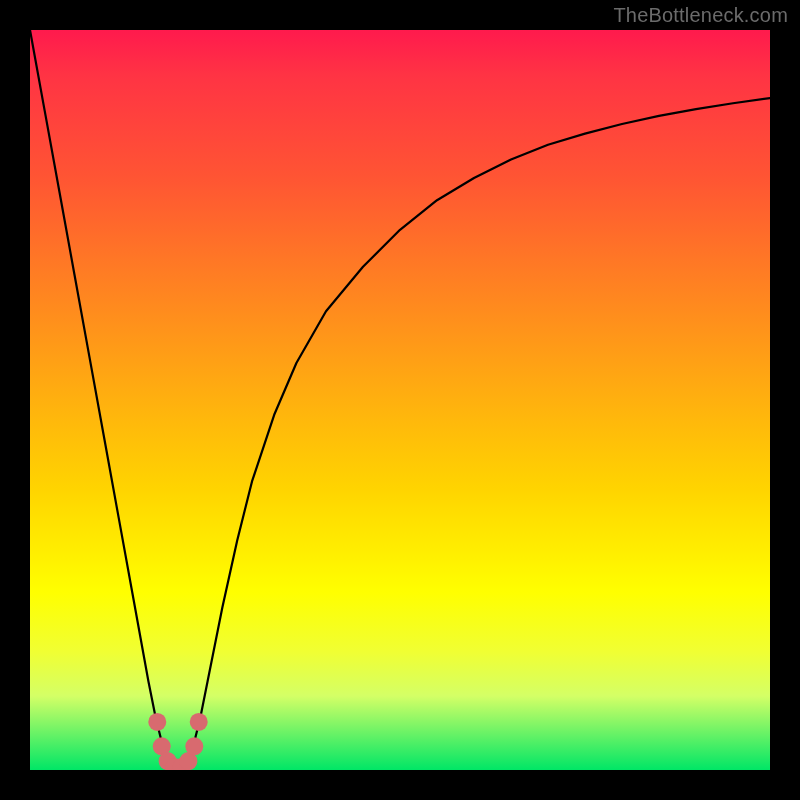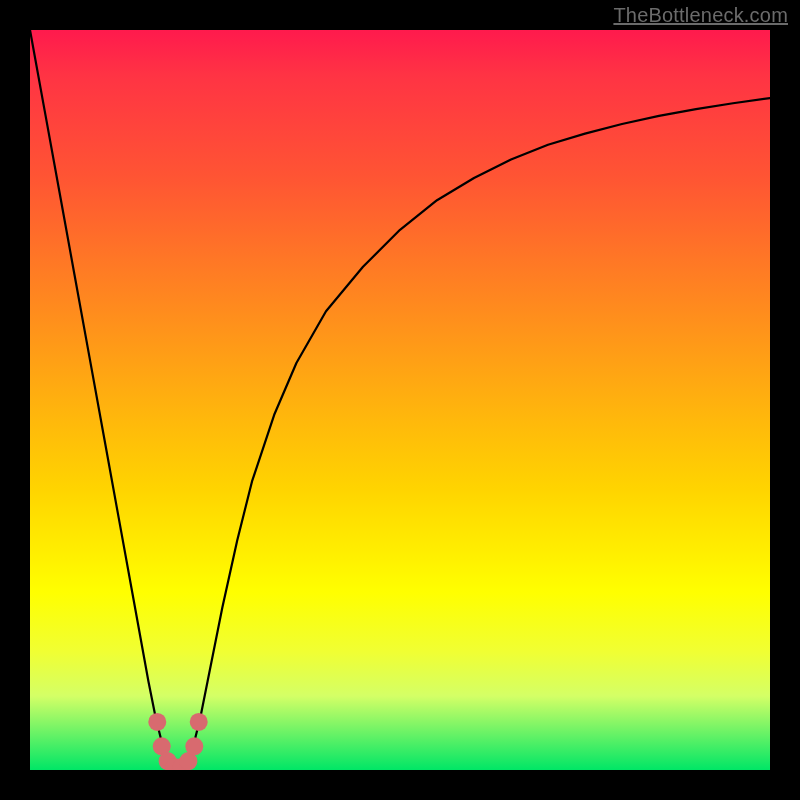--- a/index.html
+++ b/index.html
@@ -40,21 +40,20 @@
   }
   .watermark {
     position: absolute;
     top: 4px;
     right: 12px;
     color: #6b6b6b;
     font-size: 20px;
     font-weight: 400;
     letter-spacing: 0.2px;
     user-select: none;
-    text-decoration: underline;
   }
   svg.curve {
     position: absolute;
     top: 0;
     left: 0;
     width: 740px;
     height: 740px;
   }
 </style>
 </head>

